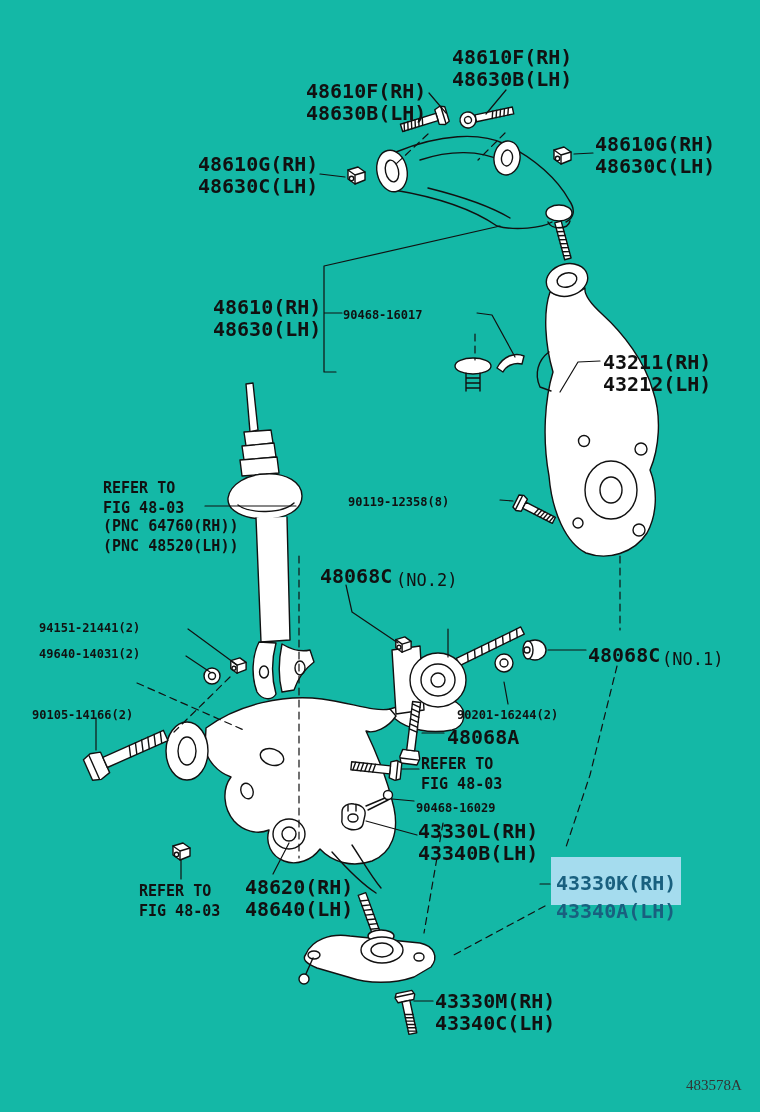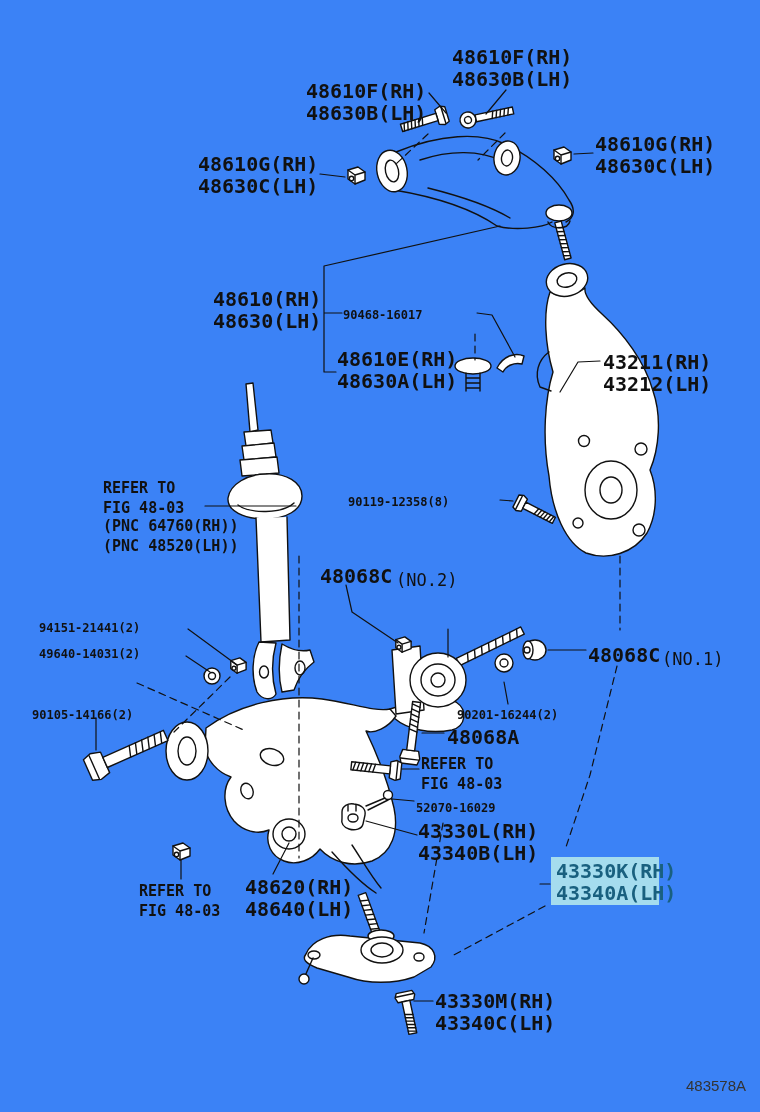--- a/index.html
+++ b/index.html
@@ -1,29 +1,29 @@
 <!DOCTYPE html>
 <html style="--hl-bg: #a5dcee; --hl-text: #19607f;"><head>
 <meta charset="utf-8">
 <style>
   html,body{margin:0;padding:0;background:#fff;}
-  #canvas{position:relative;width:760px;height:1112px;background:#3b82f6;overflow:hidden;
+  #canvas{position:relative;width:760px;height:1112px;background:#14b8a6;overflow:hidden;
           font-family:"DejaVu Sans Mono","Liberation Mono",monospace;}
   #art{position:absolute;left:0;top:0;}
   .lbl{position:absolute;font-weight:700;font-size:20px;line-height:22px;
        white-space:pre-line;color:#111;}
   .lbl-num{font-size:12px;line-height:20px;}
   .lbl-sm{font-size:15px;line-height:20px;}
   .lbl-xs{font-size:15px;line-height:20px;}
   .lbl-tiny{font-size:17px;font-weight:400;}
-  .hl{position:absolute;left:551px;top:857px;width:108px;height:48px;
+  .hl{position:absolute;left:551px;top:857px;width:130px;height:48px;
       background:var(--hl-bg,#a5dcee);color:var(--hl-text,#19607f);
-      font-weight:700;font-size:20px;line-height:22px;white-space:pre-line;
-      padding:3px 0 0 5px;box-sizing:border-box;cursor:pointer;}
-  .figcode{position:absolute;left:686px;top:1077px;font-family:Liberation Sans, sans-serif;
+      font-weight:700;font-size:20px;line-height:28px;white-space:pre-line;
+      padding:12px 0 0 5px;box-sizing:border-box;cursor:pointer;}
+  .figcode{position:absolute;left:686px;top:1077px;font-family:Liberation Serif, serif;
       font-size:15px;font-weight:400;color:#333;text-align:center;}
   svg *{vector-effect:non-scaling-stroke;}
 </style>
 </head>
 <body>
 
 <div id="canvas">
 
 <svg id="art" width="760" height="1112" viewBox="0 0 760 1112" fill="none" stroke="#111" stroke-width="1.4" stroke-linecap="round" stroke-linejoin="round">
   <defs>
@@ -204,44 +204,42 @@
 </svg>
 
 <div class="lbl" style="left:452px;top:46px">48610F(RH)
 48630B(LH)</div>
 <div class="lbl" style="left:306px;top:80px">48610F(RH)
 48630B(LH)</div>
 <div class="lbl" style="left:595px;top:133px">48610G(RH)
 48630C(LH)</div>
 <div class="lbl" style="left:198px;top:153px">48610G(RH)
 48630C(LH)</div>
-<div class="lbl" style="left:213px;top:288px">48610(RH)
+<div class="lbl" style="left:213px;top:296px">48610(RH)
 48630(LH)</div>
 <div class="lbl lbl-num" style="left:343px;top:305px">90468-16017</div>
-<div class="lbl" style="left:337px;top:348px">48610E(RH)
-48630A(LH)</div>
 <div class="lbl" style="left:603px;top:351px">43211(RH)
 43212(LH)</div>
 <div class="lbl lbl-sm" style="left:103px;top:478px">REFER TO
 FIG 48-03</div>
 <div class="lbl lbl-xs" style="left:103px;top:516px">(PNC 64760(RH))
 (PNC 48520(LH))</div>
 <div class="lbl lbl-num" style="left:348px;top:492px">90119-12358(8)</div>
 <div class="lbl" style="left:320px;top:565px">48068C</div>
 <div class="lbl lbl-tiny" style="left:396px;top:569px">(NO.2)</div>
 <div class="lbl lbl-num" style="left:39px;top:618px">94151-21441(2)</div>
 <div class="lbl lbl-num" style="left:39px;top:644px">49640-14031(2)</div>
 <div class="lbl" style="left:588px;top:644px">48068C</div>
 <div class="lbl lbl-tiny" style="left:662px;top:648px">(NO.1)</div>
 <div class="lbl lbl-num" style="left:457px;top:705px">90201-16244(2)</div>
 <div class="lbl" style="left:447px;top:726px">48068A</div>
 <div class="lbl lbl-num" style="left:32px;top:705px">90105-14166(2)</div>
 <div class="lbl lbl-sm" style="left:421px;top:754px">REFER TO
 FIG 48-03</div>
-<div class="lbl lbl-num" style="left:416px;top:798px">52070-16029</div>
+<div class="lbl lbl-num" style="left:416px;top:798px">90468-16029</div>
 <div class="lbl" style="left:418px;top:820px">43330L(RH)
 43340B(LH)</div>
 <div class="lbl lbl-sm" style="left:139px;top:881px">REFER TO
 FIG 48-03</div>
 <div class="lbl" style="left:245px;top:876px">48620(RH)
 48640(LH)</div>
 <div class="hl">43330K(RH)
 43340A(LH)</div>
 <div class="lbl" style="left:435px;top:990px">43330M(RH)
 43340C(LH)</div>

